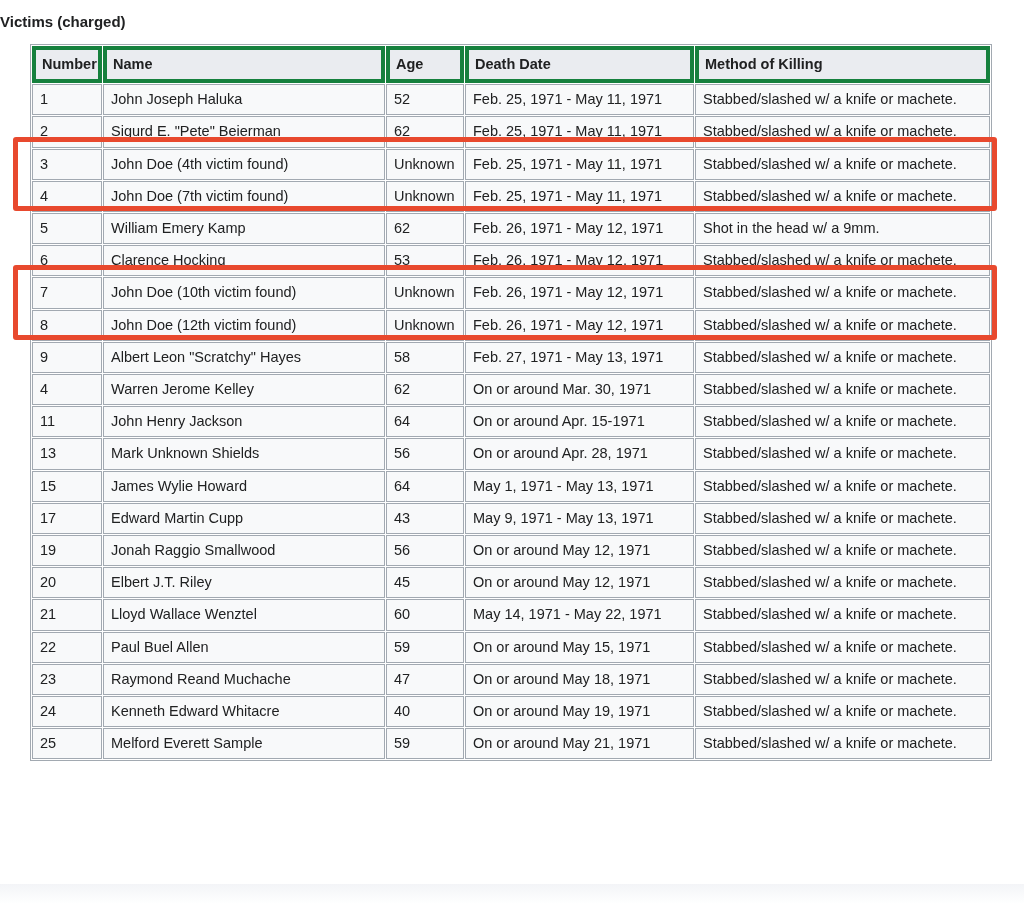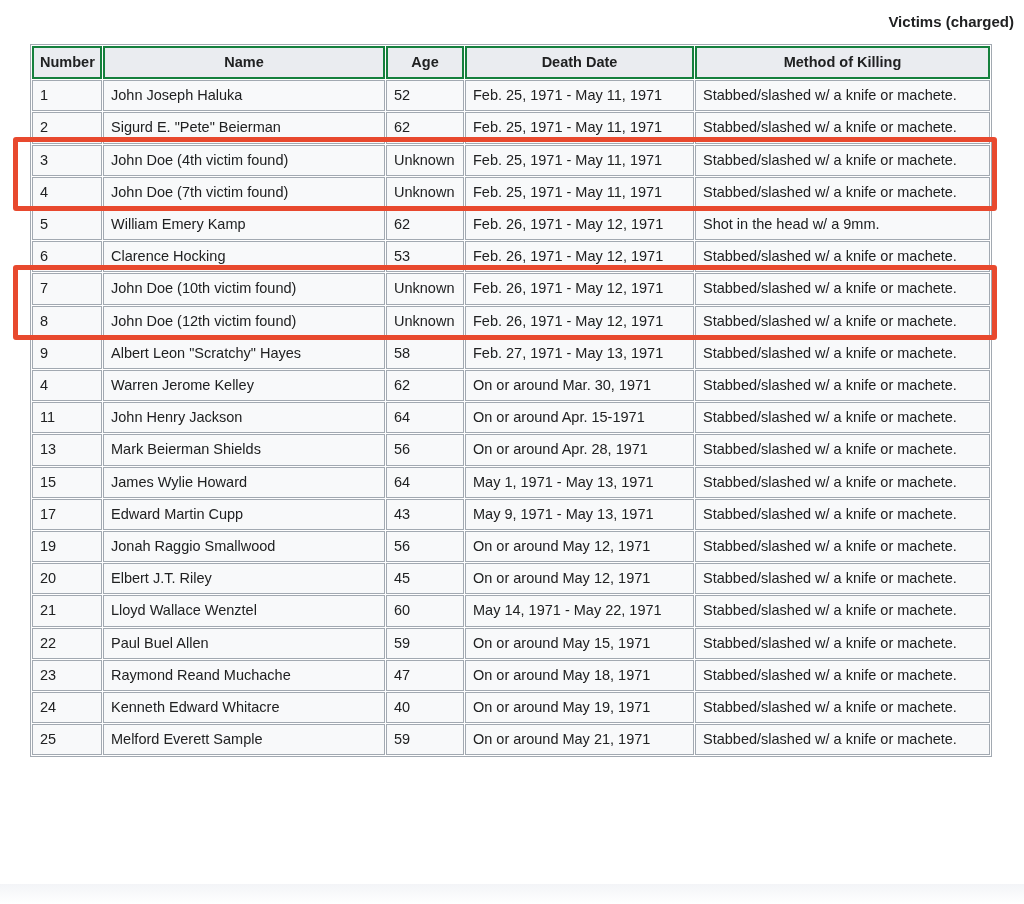--- a/index.html
+++ b/index.html
@@ -1,32 +1,32 @@
 <!DOCTYPE html>
 <html><head>
 <meta charset="utf-8">
 <style>
   html,body{margin:0;padding:0;background:#fff;}
   .page{
     position:relative;width:1024px;height:904px;background:#ffffff;
     font-family:"Liberation Sans",sans-serif;color:#202122;overflow:hidden;
   }
   .table-title{
-    position:absolute;top:13px;left:0;width:1014px;text-align:right;
+    position:absolute;top:13px;left:0;width:1014px;text-align:left;
     font-size:15px;font-weight:bold;color:#202122;
   }
   table.wikitable{
     position:absolute;top:44px;left:30px;width:962px;
     border-collapse:separate;border-spacing:1px;
     border:1px solid #a2a9b1;background:#ffffff;
     table-layout:fixed;font-size:14.5px;
   }
   table.wikitable th{
-    background:#eaecf0;border:2px solid #15803d;
-    font-weight:bold;text-align:center;
+    background:#eaecf0;border:4px solid #15803d;
+    font-weight:bold;text-align:left;
     padding:5px 6px;line-height:19.2px;overflow:hidden;white-space:nowrap;
   }
   table.wikitable td{
     background:#f8f9fa;border:1px solid #a2a9b1;
     text-align:left;padding:5px 7px;line-height:19.2px;
     overflow:hidden;white-space:nowrap;
   }
   .col-number{width:70px;}
   .col-name{width:282px;}
   .col-age{width:78px;}
@@ -140,21 +140,21 @@
         </tr>
         <tr>
           <td>11</td>
           <td>John Henry Jackson</td>
           <td>64</td>
           <td>On or around Apr. 15-1971</td>
           <td>Stabbed/slashed w/ a knife or machete.</td>
         </tr>
         <tr>
           <td>13</td>
-          <td>Mark Beierman Shields</td>
+          <td>Mark Unknown Shields</td>
           <td>56</td>
           <td>On or around Apr. 28, 1971</td>
           <td>Stabbed/slashed w/ a knife or machete.</td>
         </tr>
         <tr>
           <td>15</td>
           <td>James Wylie Howard</td>
           <td>64</td>
           <td>May 1, 1971 - May 13, 1971</td>
           <td>Stabbed/slashed w/ a knife or machete.</td>

